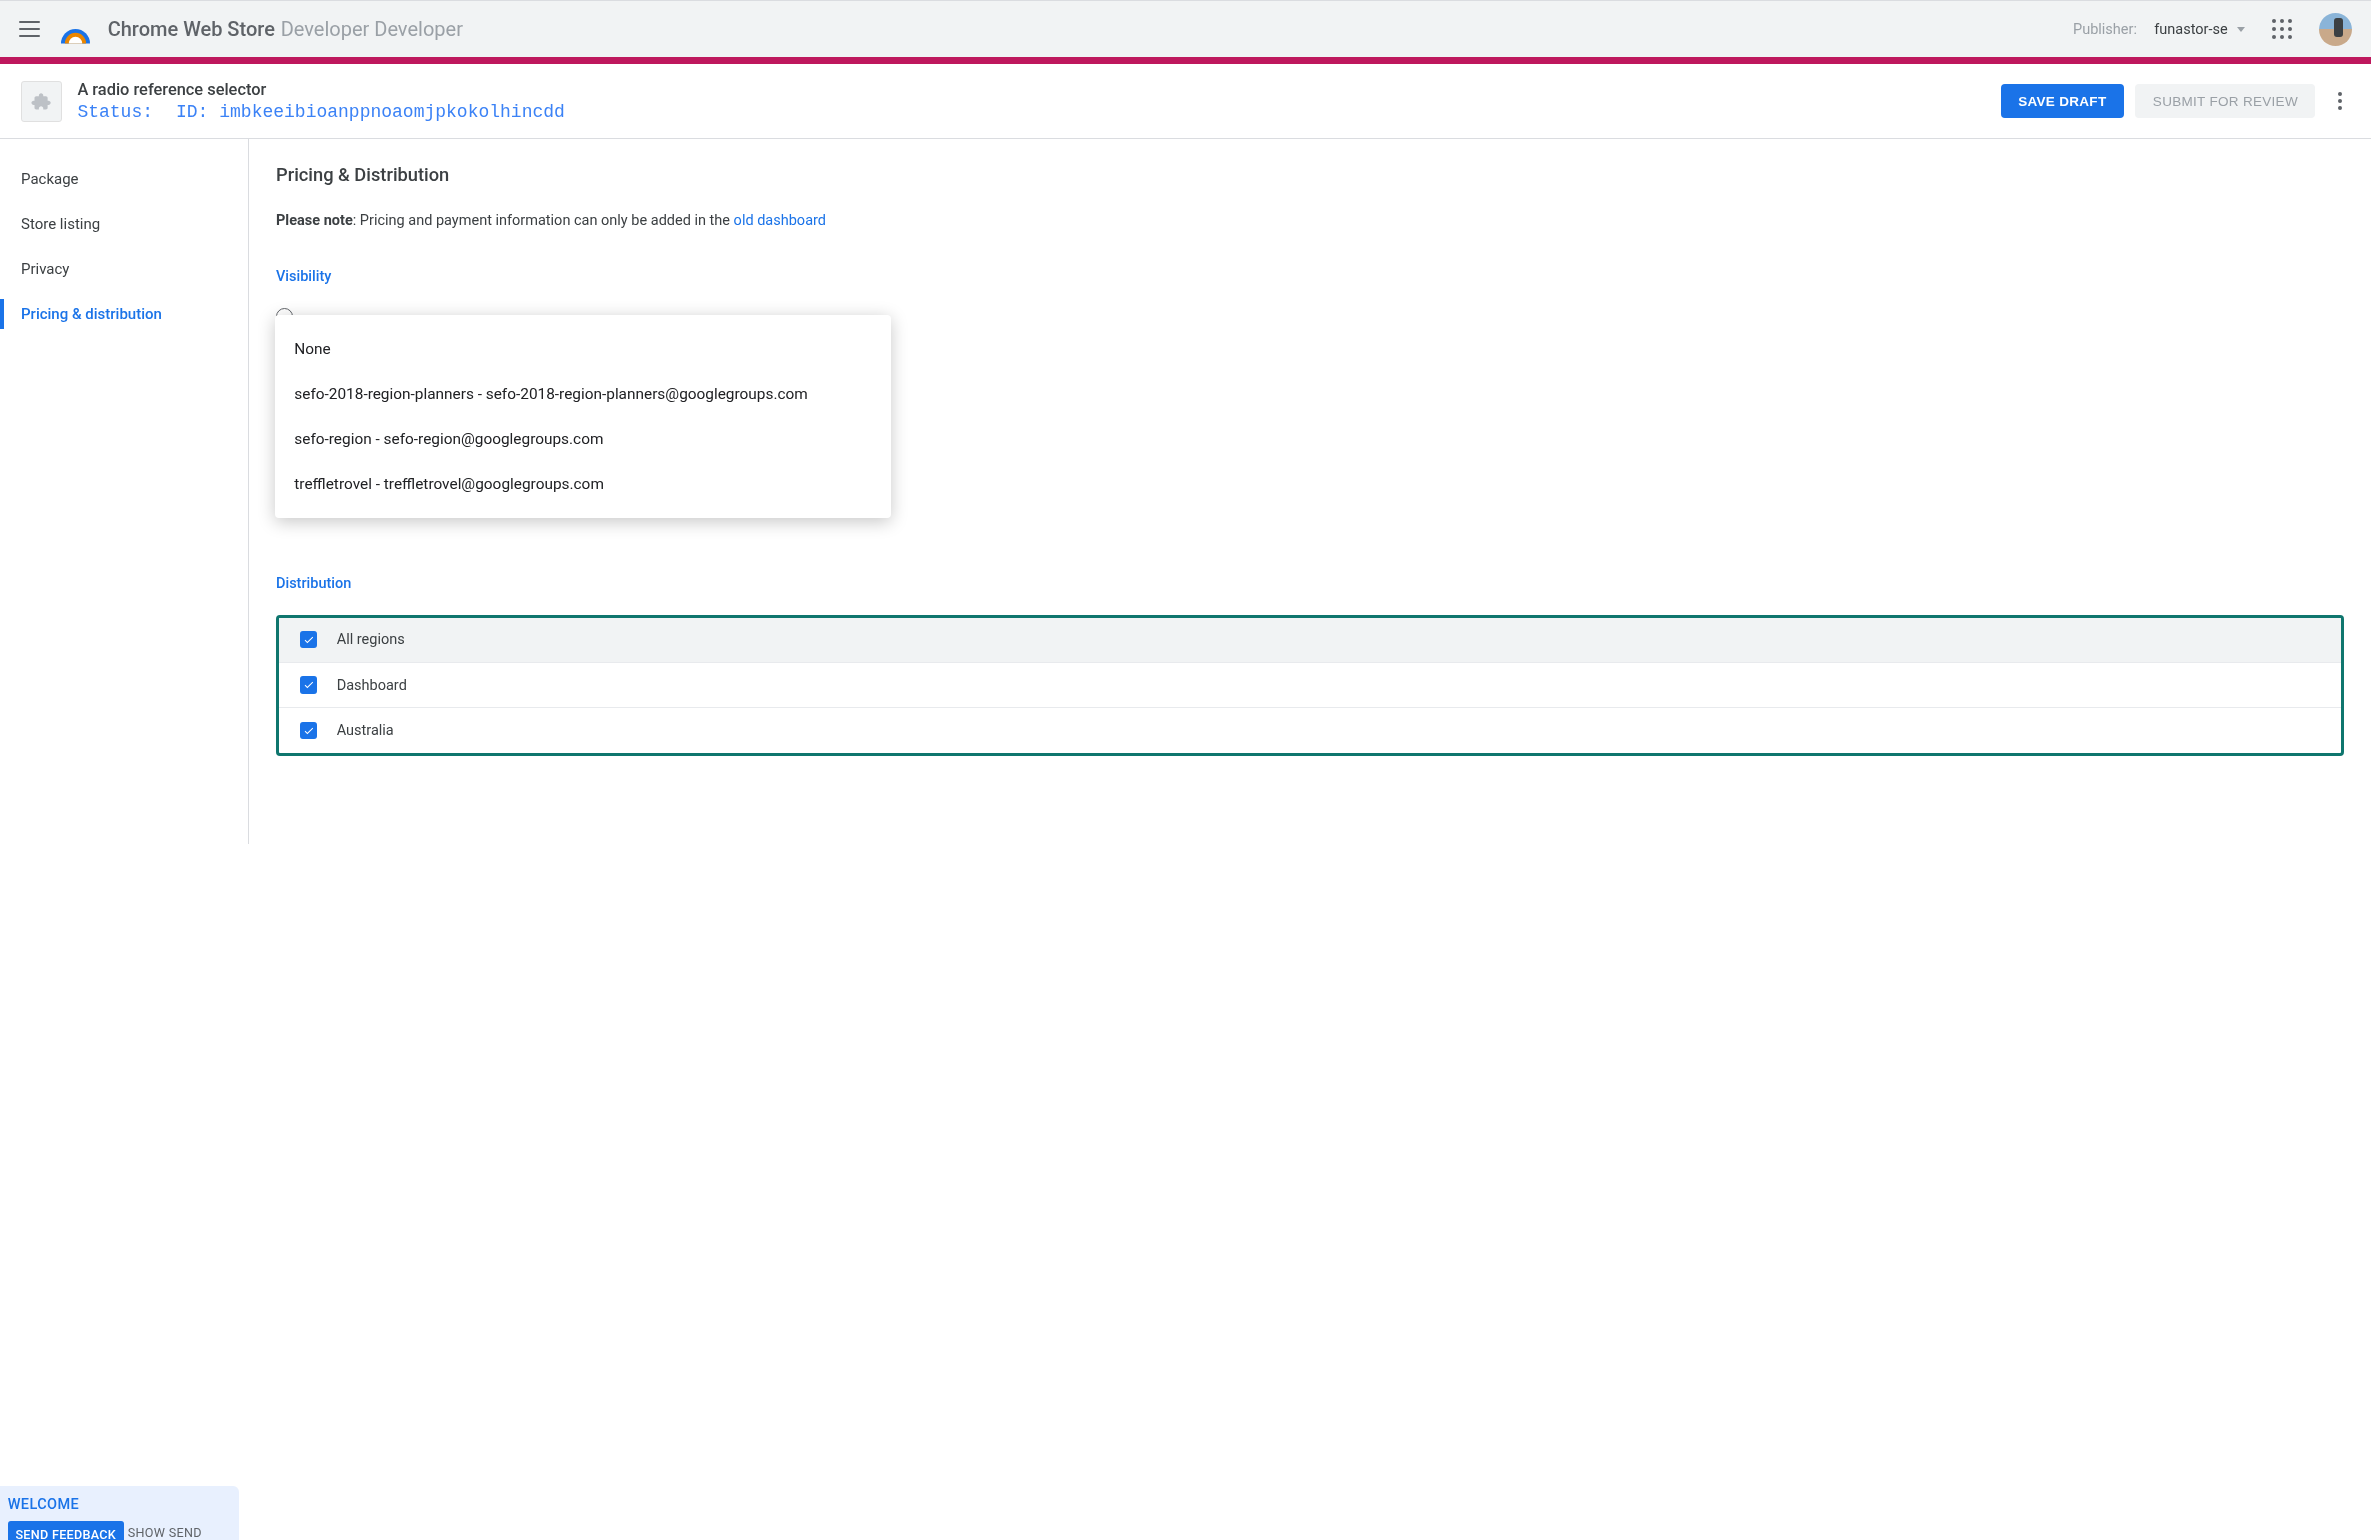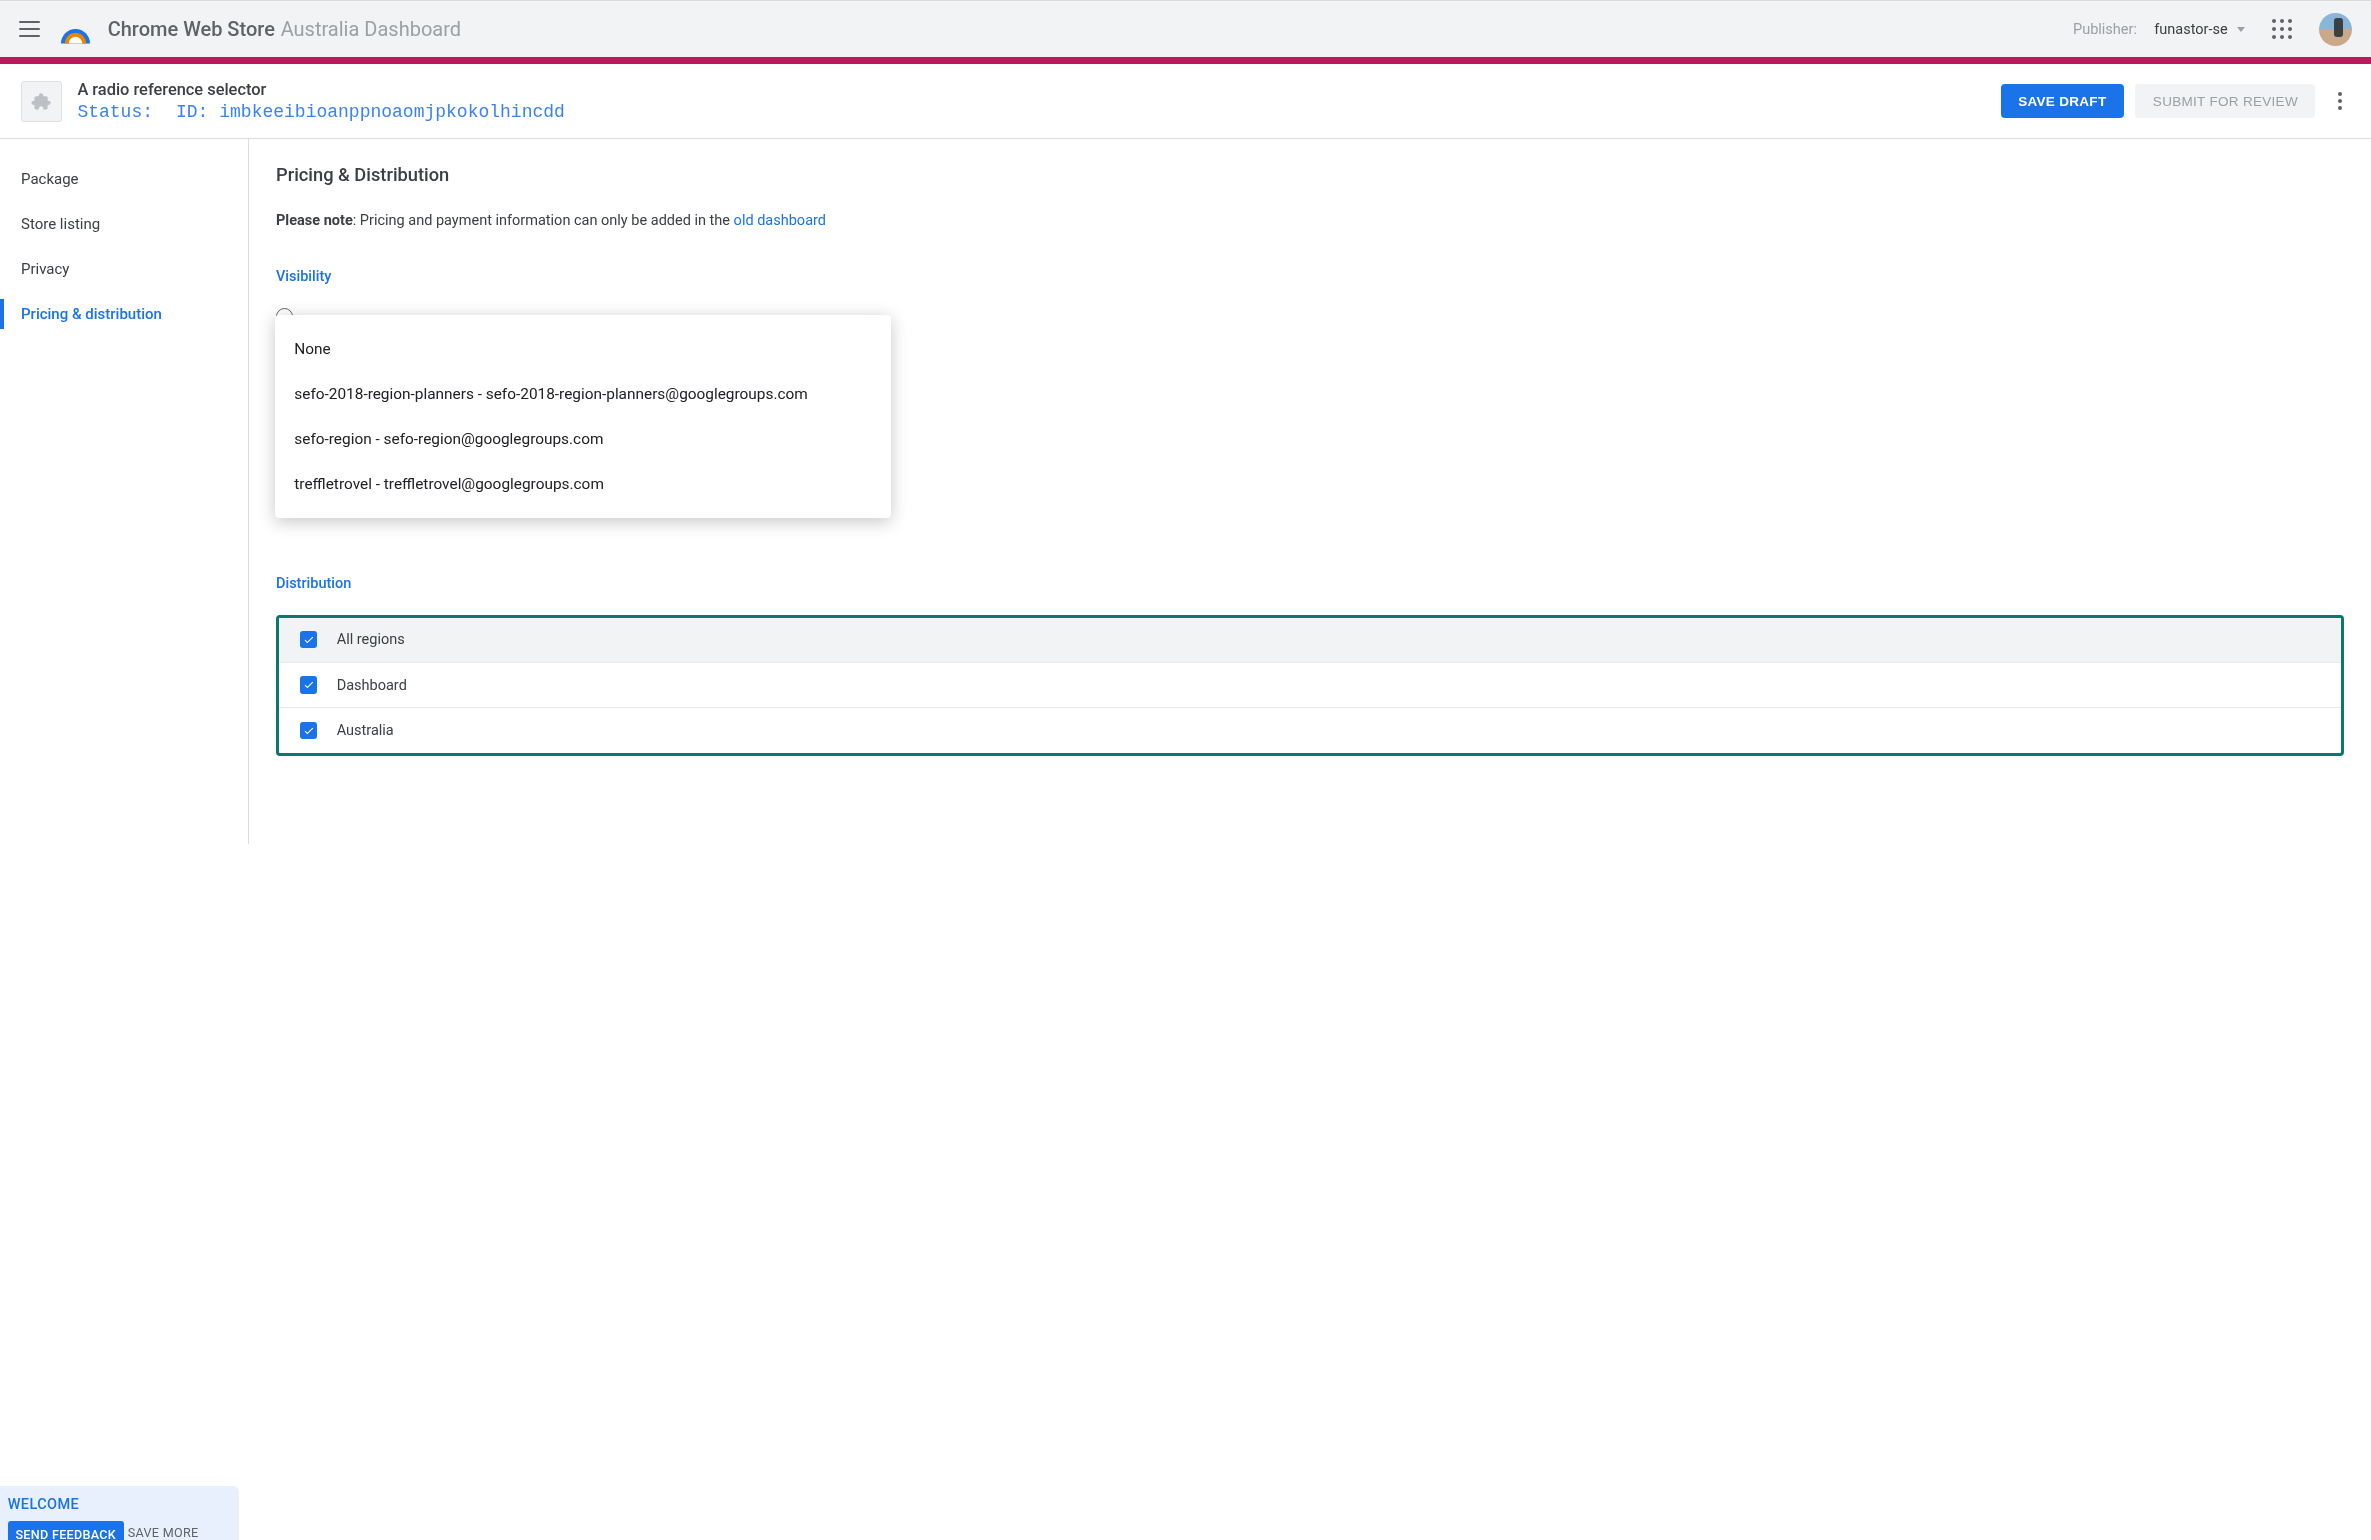--- a/index.html
+++ b/index.html
@@ -388,21 +388,21 @@
       <span></span>
   </div>
   <div class="logo-box">
     <svg viewBox="0 0 30 15" width="29" height="14.5">
       <path d="M0,15 A15,15 0 0,1 30,15 Z" fill="#1a73e8"></path>
       <path d="M4,15 A11,11 0 0,1 26,15 Z" fill="#ea8600"></path>
       <path d="M8,15 A7,7 0 0,1 22,15 Z" fill="#fff"></path>
     </svg>
   </div>
   <span class="title-strong">Chrome Web Store</span>
-  <span class="title-light">Australia Dashboard</span>
+  <span class="title-light">Developer Developer</span>
   <div class="header-spacer"></div>
   <span class="publisher-label">Publisher:</span>
   <div class="publisher-select">
     <span>funastor-se</span>
     <span class="caret"></span>
   </div>
   <div class="apps-icon">
     <span></span>
       <span></span>
       <span></span>
@@ -509,16 +509,16 @@
         <span>Australia</span>
       </div>
     </div>
   </main>
 </div>
 
 <div class="feedback-bar">
   <div class="welcome-label">WELCOME</div>
   <div class="fb-row">
     <div class="fb-btn">SEND FEEDBACK</div>
-    <div class="show-more">SAVE MORE</div>
+    <div class="show-more">SHOW SEND</div>
   </div>
 </div>
 
 
 </body></html>

